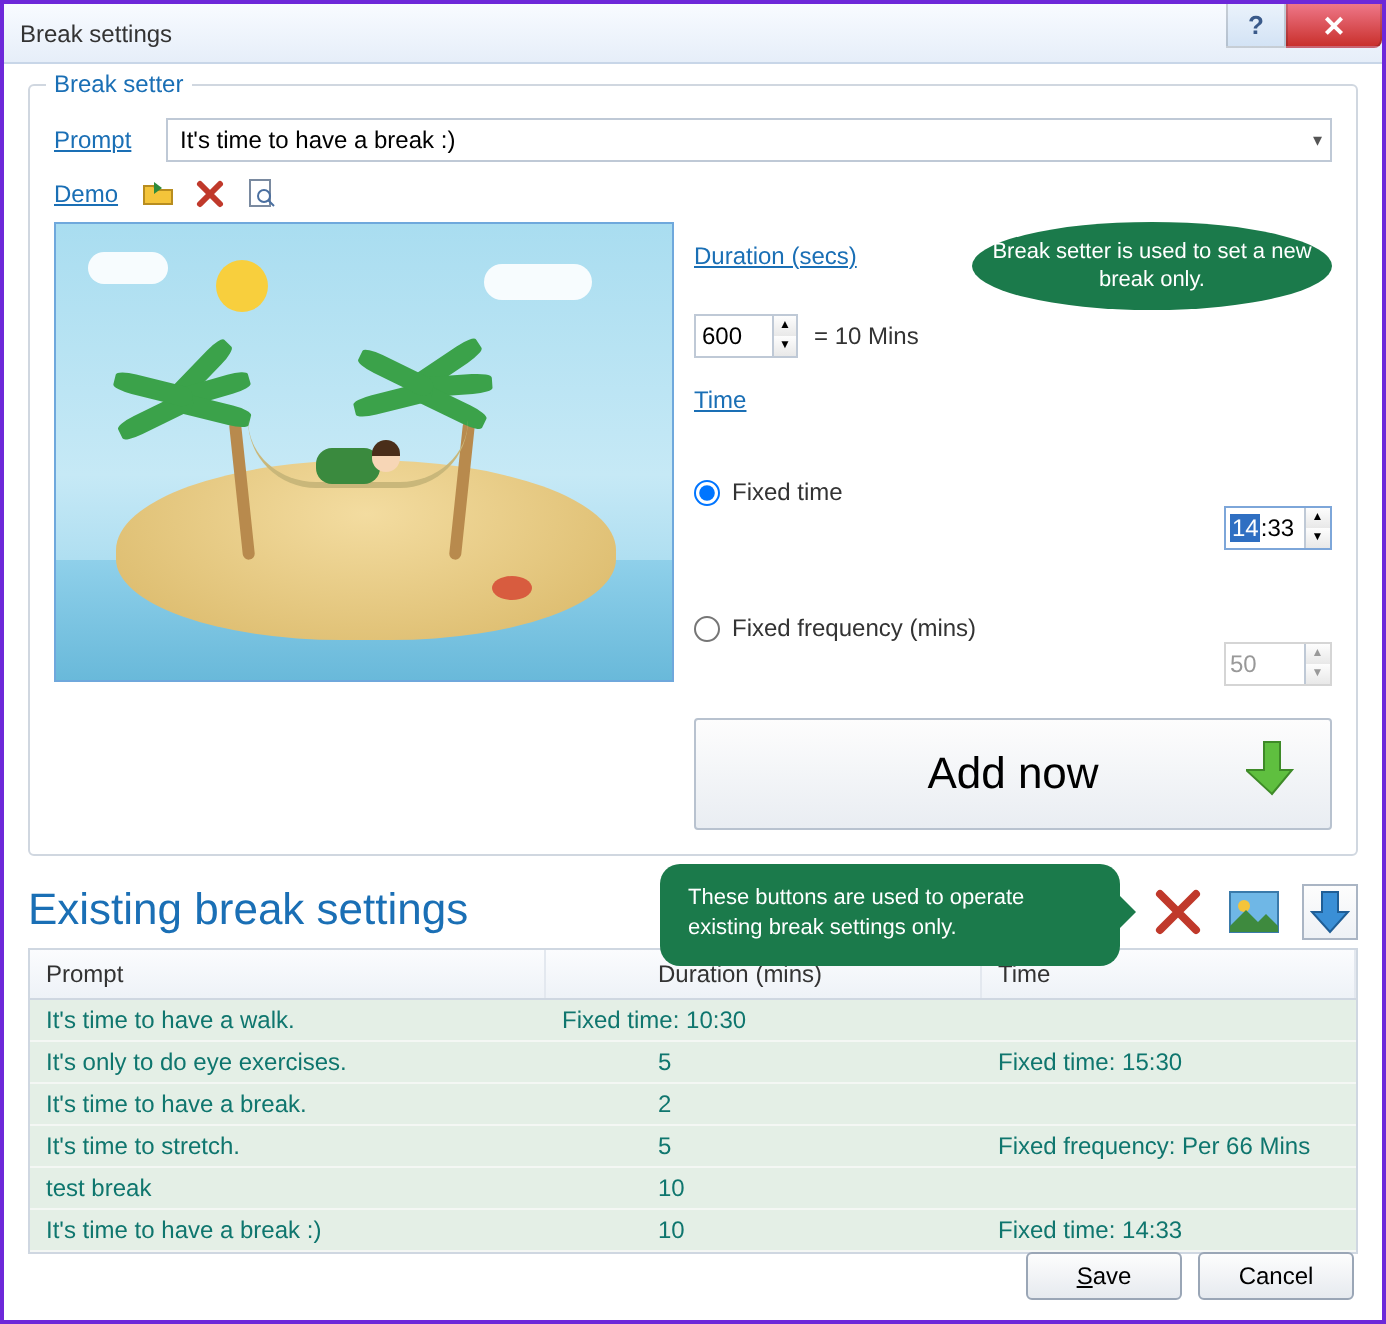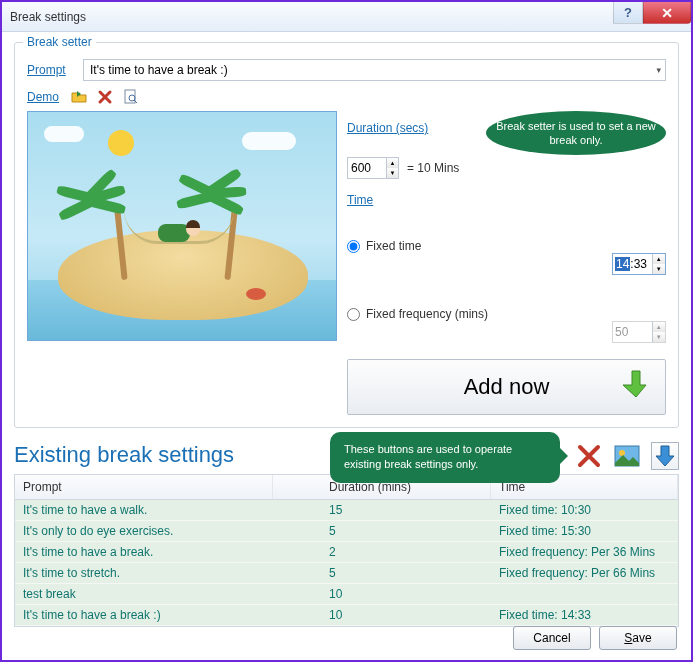--- a/index.html
+++ b/index.html
@@ -259,32 +259,30 @@
 
     <div class="tablewrap">
       <div class="thead">
         <div class="th c1">Prompt</div>
         <div class="th c2">Duration (mins)</div>
         <div class="th c3">Time</div>
       </div>
       <div class="tbody" id="tbody">
           <div class="tr">
             <div class="td c1">It's time to have a walk.</div>
-            <div class="td c2">15</div>
             <div class="td c3">Fixed time: 10:30</div>
           </div>
           <div class="tr">
             <div class="td c1">It's only to do eye exercises.</div>
             <div class="td c2">5</div>
             <div class="td c3">Fixed time: 15:30</div>
           </div>
           <div class="tr">
             <div class="td c1">It's time to have a break.</div>
             <div class="td c2">2</div>
-            <div class="td c3">Fixed frequency: Per 36 Mins</div>
           </div>
           <div class="tr">
             <div class="td c1">It's time to stretch.</div>
             <div class="td c2">5</div>
             <div class="td c3">Fixed frequency: Per 66 Mins</div>
           </div>
           <div class="tr">
             <div class="td c1">test break</div>
             <div class="td c2">10</div>
           </div>
@@ -292,18 +290,18 @@
             <div class="td c1">It's time to have a break :)</div>
             <div class="td c2">10</div>
             <div class="td c3">Fixed time: 14:33</div>
           </div>
         </div>
     </div>
 
   </div>
 
   <div class="footer">
-    <div class="footbtn">Cancel</div>
     <div class="footbtn">
         <span><span class="u">S</span><span>ave</span></span>
       </div>
+    <div class="footbtn">Cancel</div>
   </div>
 </div>
 
 </body></html>

